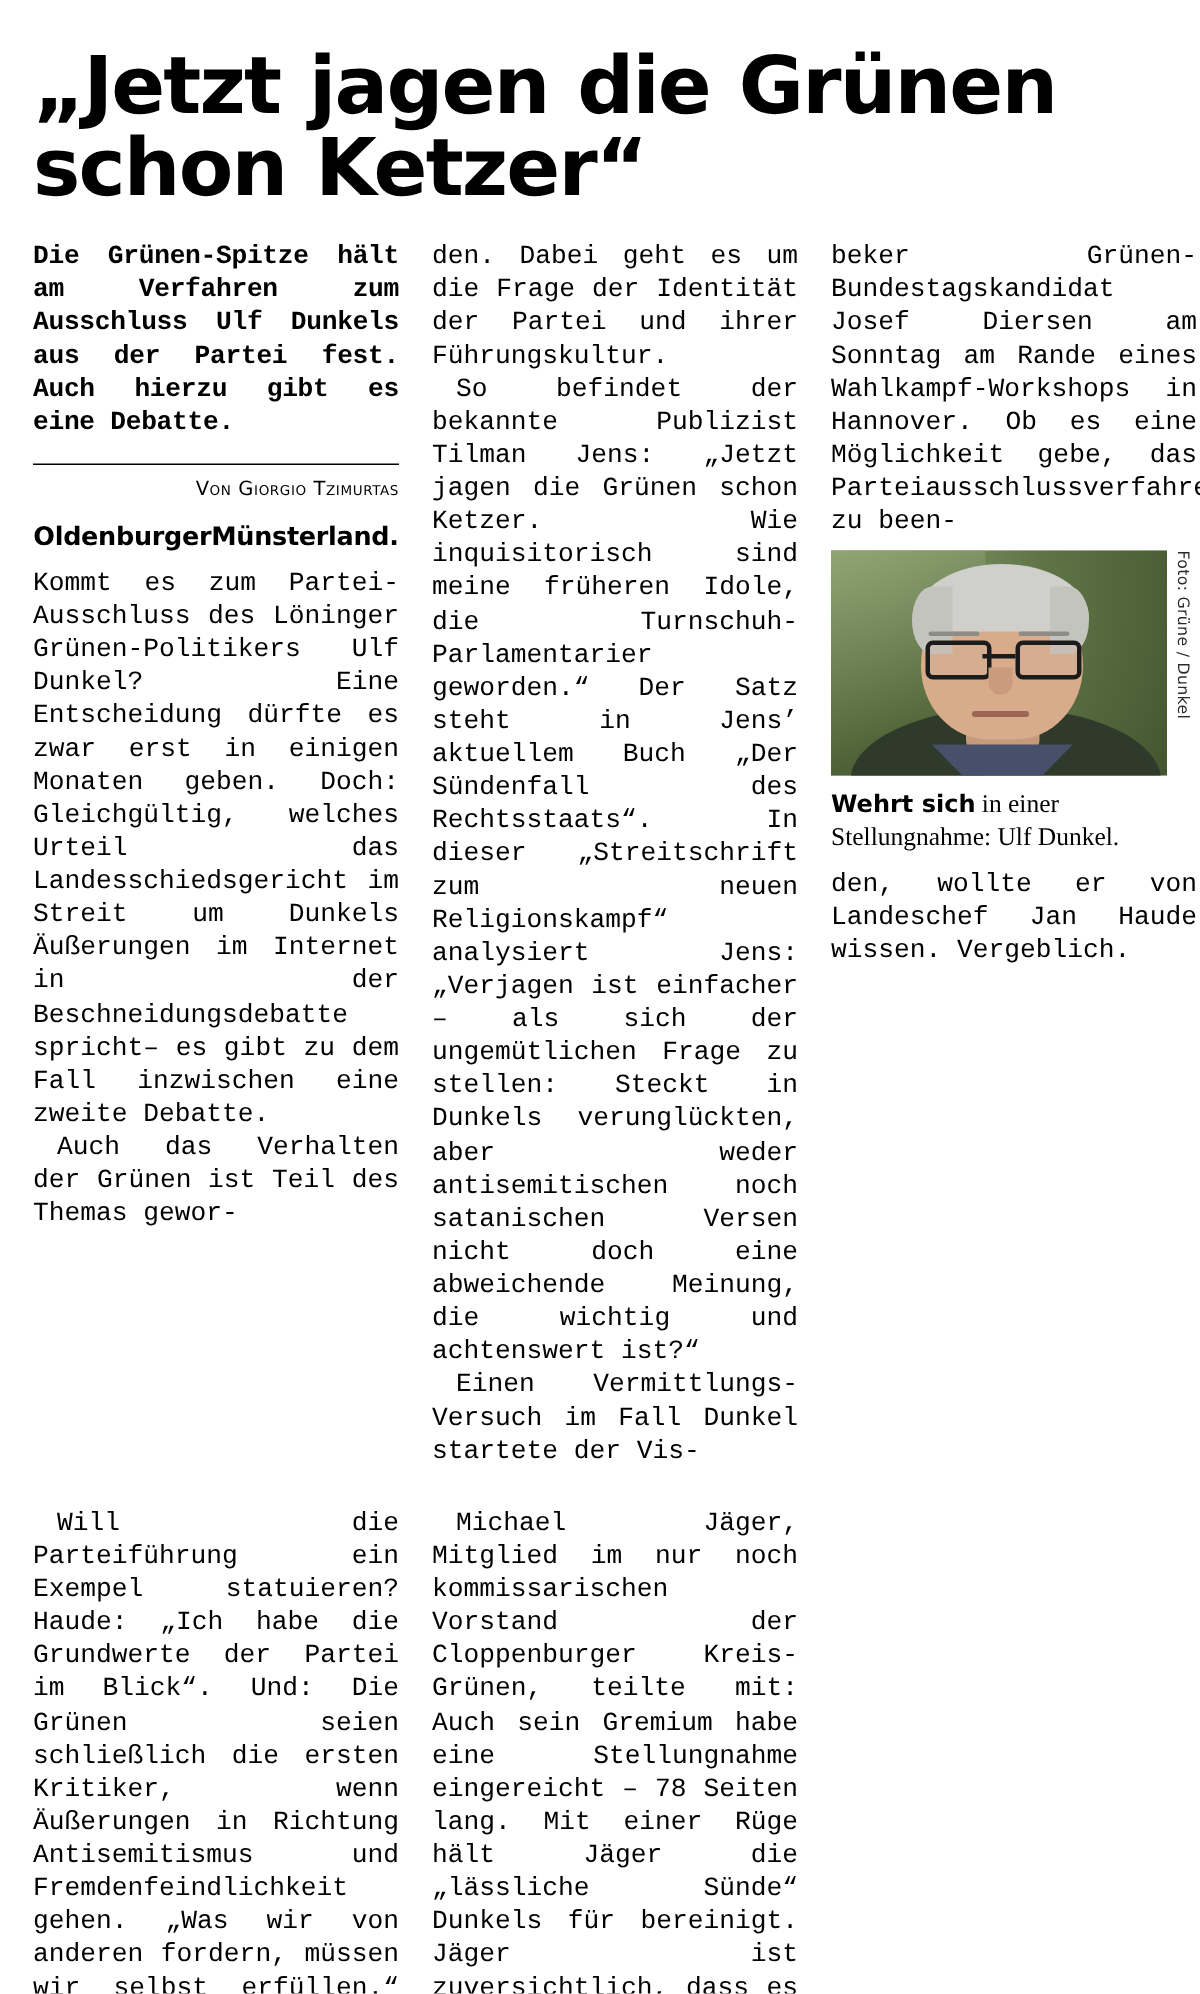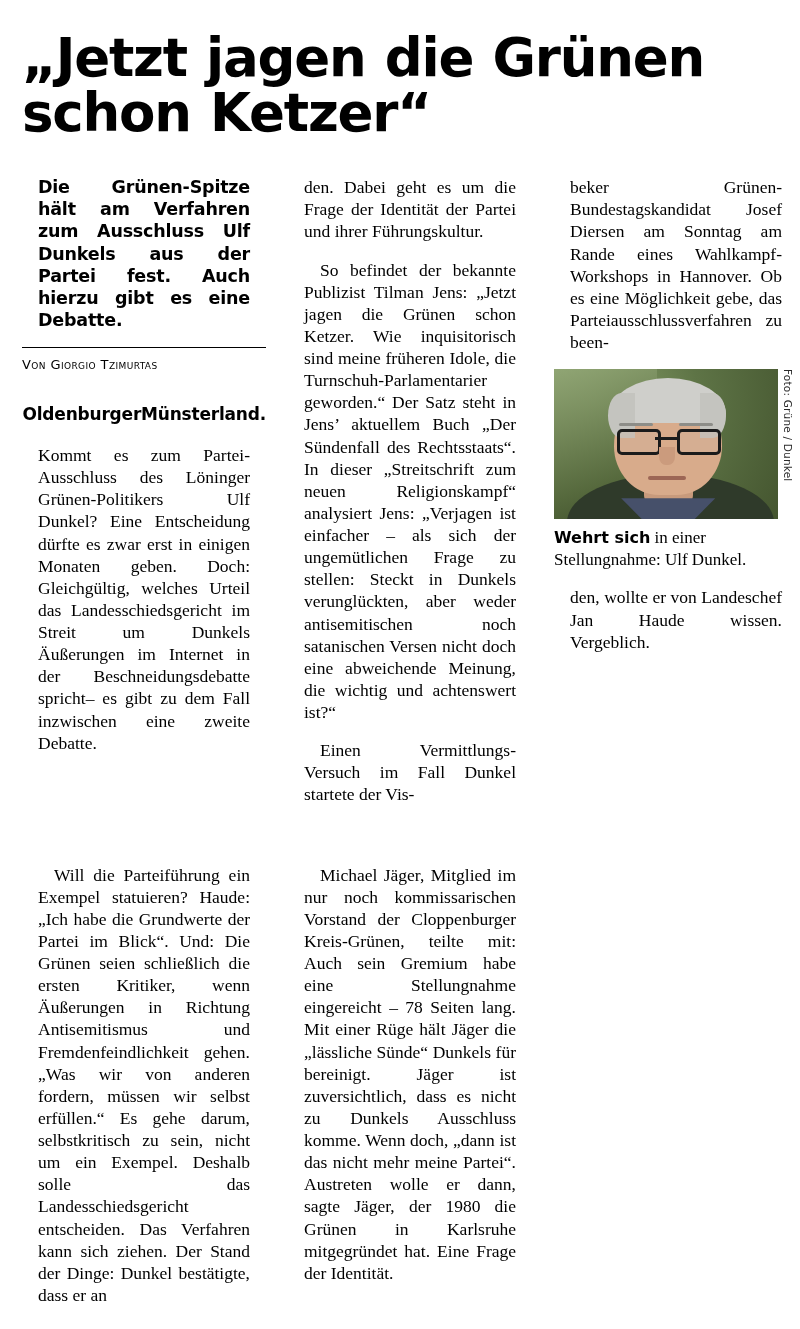--- a/index.html
+++ b/index.html
@@ -45,26 +45,27 @@
   .cols {
     display: flex;
     gap: 22px;
     margin-top: 20px;
   }
   .col {
     width: 244px;
     flex: 0 0 244px;
   }
   .col p {
-    margin: 16px;
+    margin: 0;
     font-size: 17.5px;
     line-height: 1.265;
     text-align: justify;
     text-justify: inter-word;
     hyphens: auto;
+    font-family: Liberation Mono, monospace;
   }
   .col p.indent {
     text-indent: 16px;
   }
 
   
   .lead {
     font-family: "DejaVu Sans", sans-serif;
     font-weight: bold;
     font-size: 19px;
@@ -78,32 +79,33 @@
     border-top: 1px solid #000;
     margin: 16px 0 9px 0;
     width: 100%;
   }
   .byline {
     font-family: "DejaVu Sans", sans-serif;
     font-size: 13px;
     letter-spacing: 0.4px;
     text-transform: none;
     font-variant: small-caps;
-    margin: 0 0 32px 0;
+    margin: 0 0 14px 0;
+    text-align: right;
   }
   .dateline {
     font-family: "DejaVu Sans", sans-serif;
     font-weight: bold;
     font-size: 17px;
     letter-spacing: -0.2px;
   }
   .dateline-wrap {
     display: flex;
-    justify-content: flex-end;
-    margin-bottom: 20px;
+    justify-content: center;
+    margin-bottom: 10px;
   }
 
   
   .photo-block {
     margin: 8px 0 10px 0;
     position: relative;
   }
   .photo-row {
     display: flex;
     align-items: stretch;
@@ -240,20 +242,21 @@
 
     <div class="col">
       <p class="lead">Die Grünen-Spitze hält am Verfahren zum Ausschluss Ulf Dunkels aus der Partei fest. Auch hierzu gibt es eine Debatte.</p>
       <hr class="rule">
       <div class="byline">Von Giorgio Tzimurtas</div>
       <div class="dateline-wrap">
         <span class="dateline">Oldenburger</span>
         <span class="dateline">Münsterland.</span>
       </div>
       <p>Kommt es zum Partei-Ausschluss des Löninger Grünen-Politikers Ulf Dunkel? Eine Entscheidung dürfte es zwar erst in einigen Monaten geben. Doch: Gleichgültig, welches Urteil das Landesschiedsgericht im Streit um Dunkels Äußerungen im Internet in der Beschneidungsdebatte spricht– es gibt zu dem Fall inzwischen eine zweite Debatte.</p>
+      <p class="indent">Auch das Verhalten der Grünen ist Teil des Themas gewor-</p>
     </div>
 
     <div class="col">
       <p>den. Dabei geht es um die Frage der Identität der Partei und ihrer Führungskultur.</p>
       <p class="indent">So befindet der bekannte Publizist Tilman Jens: „Jetzt jagen die Grünen schon Ketzer. Wie inquisitorisch sind meine früheren Idole, die Turnschuh-Parlamentarier geworden.“ Der Satz steht in Jens’ aktuellem Buch „Der Sündenfall des Rechtsstaats“. In dieser „Streitschrift zum neuen Religionskampf“ analysiert Jens: „Verjagen ist einfacher – als sich der ungemütlichen Frage zu stellen: Steckt in Dunkels verunglückten, aber weder antisemitischen noch satanischen Versen nicht doch eine abweichende Meinung, die wichtig und achtenswert ist?“</p>
       <p class="indent">Einen Vermittlungs-Versuch im Fall Dunkel startete der Vis-</p>
     </div>
 
     <div class="col">
       <p>beker Grünen-Bundestagskandidat Josef Diersen am Sonntag am Rande eines Wahlkampf-Workshops in Hannover. Ob es eine Möglichkeit gebe, das Parteiausschlussverfahren zu been-</p>

